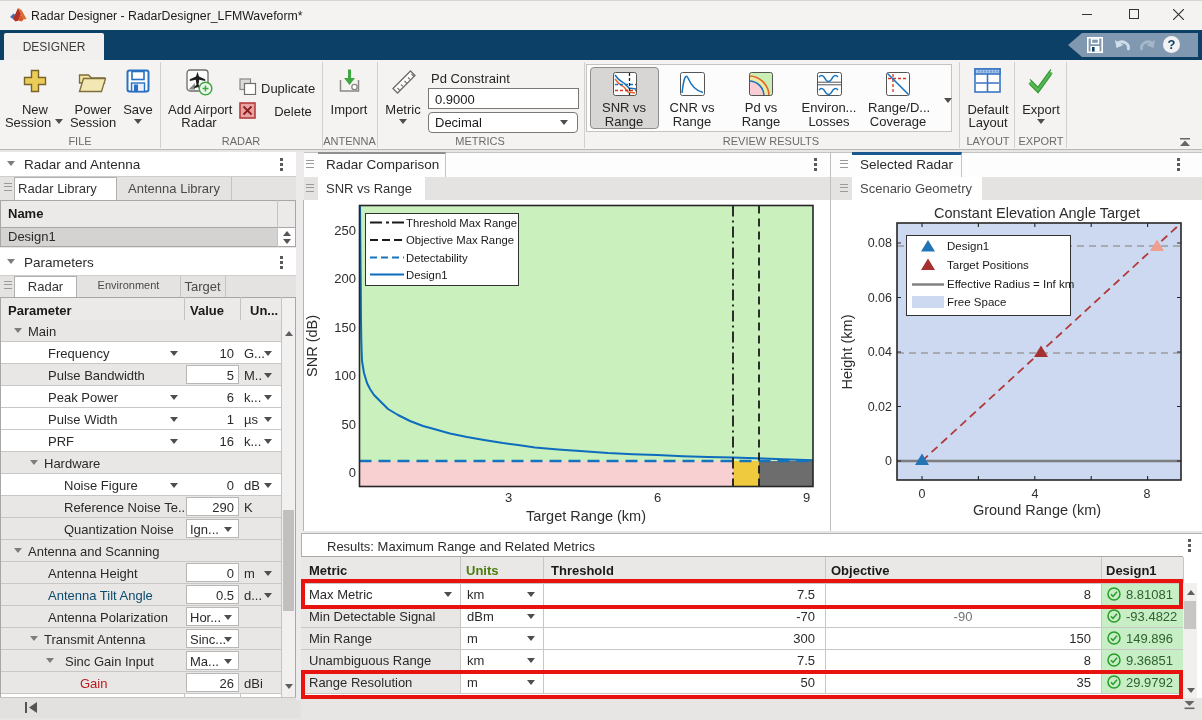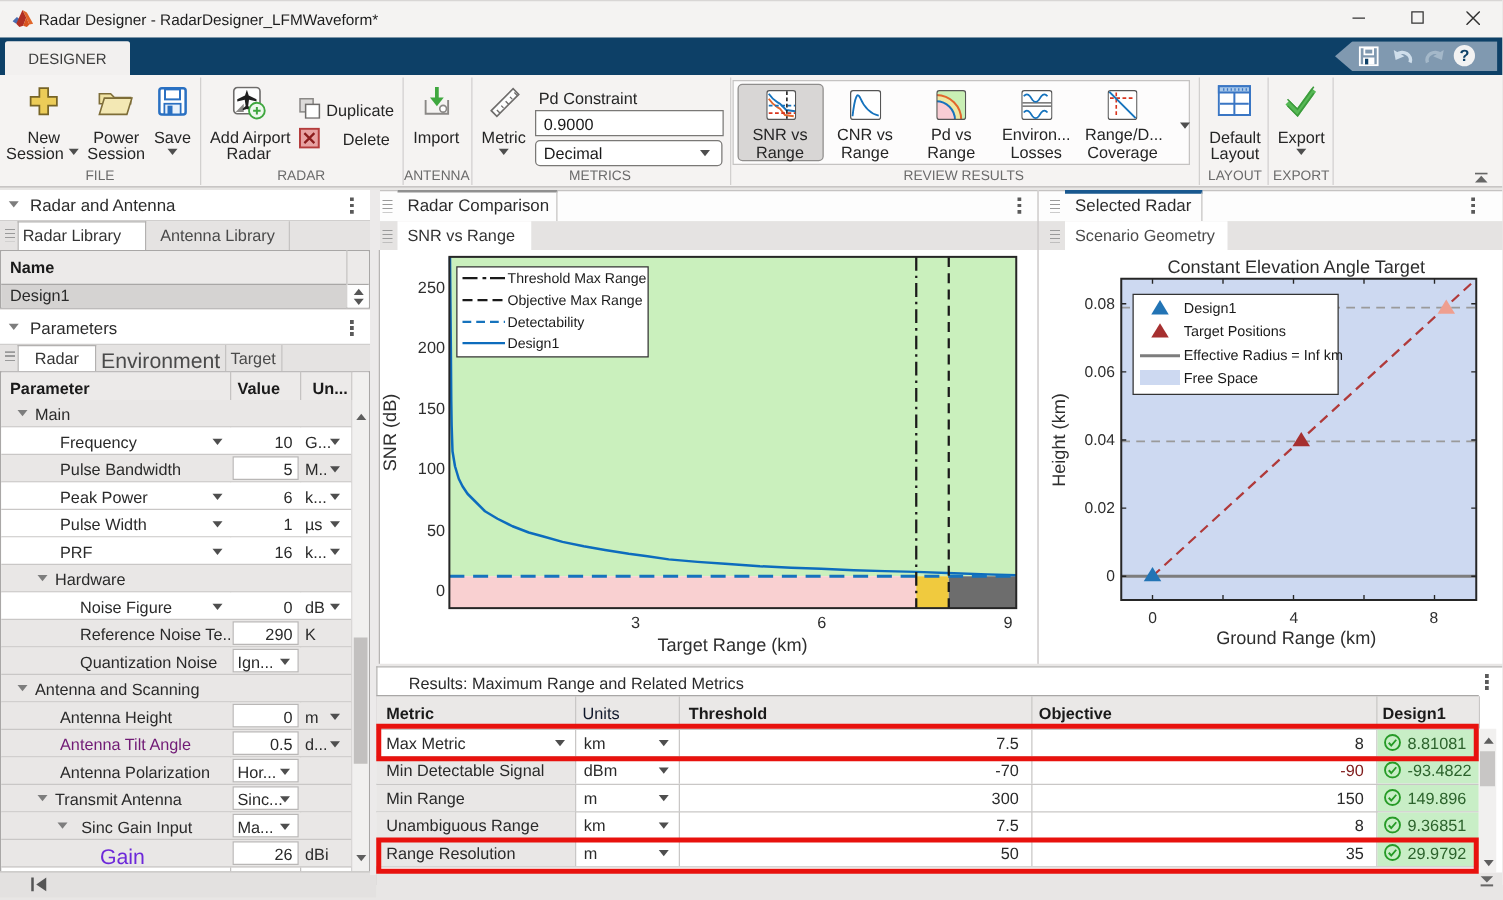--- a/index.html
+++ b/index.html
@@ -231,21 +231,21 @@
 
 <div class="abs" style="left:0;top:248px;width:296px;height:28px;background:#fff;border-bottom:1px solid #d0cecd"></div>
 <div class="car" style="left:7px;top:259px"></div>
 <div class="abs" style="left:24px;top:255px;font-size:13.5px;color:#2b2b2b">Parameters</div>
 <div class="dots3" style="left:280px;top:256px"></div>
 
 <div class="abs" style="left:0;top:276px;width:296px;height:21px;background:#e5e3e2"></div>
 <div class="grip" style="left:4px;top:281px"></div>
 <div class="abs" style="left:14px;top:276px;width:63px;height:21px;background:#fff;border:1px solid #b3b1b0;border-bottom:none"></div>
 <div class="abs" style="left:14px;top:279px;width:63px;text-align:center;font-size:13px;color:#333">Radar</div>
-<div class="abs" style="left:77px;top:279px;width:103px;text-align:center;font-size:17px;color:#4a4a4a">Environment</div>
+<div class="abs" style="left:77px;top:279px;width:103px;text-align:center;font-size:11px;color:#4a4a4a">Environment</div>
 <div class="abs" style="left:180px;top:276px;width:1px;height:21px;background:#c5c3c2"></div>
 <div class="abs" style="left:180px;top:279px;width:45px;text-align:center;font-size:13px;color:#4a4a4a">Target</div>
 <div class="abs" style="left:225px;top:276px;width:1px;height:21px;background:#c5c3c2"></div>
 
 <div class="abs" style="left:0;top:297px;width:296px;height:403px;background:#fff;border:1px solid #a9a7a6;border-bottom:none"></div>
 <div class="abs" style="left:1px;top:298px;width:294px;height:22px;background:#eceae9"></div>
 <div class="abs" style="left:8px;top:303px;font-size:13px;font-weight:bold;color:#1a1a1a">Parameter</div>
 <div class="abs" style="left:190px;top:303px;font-size:13px;font-weight:bold;color:#1a1a1a">Value</div>
 <div class="abs" style="left:250px;top:303px;font-size:13px;font-weight:bold;color:#1a1a1a">Un...</div>
 <div class="abs" style="left:184px;top:297px;width:1px;height:403px;background:#c5c3c2"></div>
@@ -311,21 +311,21 @@
 <div class="abs" style="left:1px;top:540px;width:280px;height:22px;background:#e9e7e6;border-bottom:1px solid #c9c7c6"></div>
 <div class="car" style="left:14px;top:548px"></div>
 <div class="abs" style="left:28px;top:544px;font-size:13px;color:#2a2a2a;white-space:nowrap">Antenna and Scanning</div>
 <div class="abs" style="left:1px;top:562px;width:280px;height:22px;background:#e9e7e6;border-bottom:1px solid #c9c7c6"></div>
 <div class="abs" style="left:48px;top:566px;font-size:13px;color:#2a2a2a;white-space:nowrap">Antenna Height</div>
 <div class="abs" style="left:186px;top:563px;width:53px;height:19px;background:#fff;border:1px solid #b9b7b6"></div>
 <div class="abs" style="left:188px;top:566px;width:46px;text-align:right;font-size:13px;color:#2a2a2a">0</div>
 <div class="abs" style="left:244px;top:566px;font-size:13px;color:#2a2a2a">m</div>
 <div class="dar" style="left:264px;top:571px"></div>
 <div class="abs" style="left:1px;top:584px;width:280px;height:22px;background:#e9e7e6;border-bottom:1px solid #c9c7c6"></div>
-<div class="abs" style="left:48px;top:588px;font-size:13px;color:#701a75;white-space:nowrap">Antenna Tilt Angle</div>
+<div class="abs" style="left:48px;top:588px;font-size:13px;color:#0c4a6e;white-space:nowrap">Antenna Tilt Angle</div>
 <div class="abs" style="left:186px;top:585px;width:53px;height:19px;background:#fff;border:1px solid #b9b7b6"></div>
 <div class="abs" style="left:188px;top:588px;width:46px;text-align:right;font-size:13px;color:#2a2a2a">0.5</div>
 <div class="abs" style="left:244px;top:588px;font-size:13px;color:#2a2a2a">d...</div>
 <div class="dar" style="left:264px;top:593px"></div>
 <div class="abs" style="left:1px;top:606px;width:280px;height:22px;background:#e9e7e6;border-bottom:1px solid #c9c7c6"></div>
 <div class="abs" style="left:48px;top:610px;font-size:13px;color:#2a2a2a;white-space:nowrap">Antenna Polarization</div>
 <div class="abs" style="left:186px;top:607px;width:53px;height:19px;background:#fff;border:1px solid #b9b7b6"></div>
 <div class="abs" style="left:190px;top:610px;font-size:13px;color:#2a2a2a">Hor...</div>
 <div class="dar" style="left:224px;top:615px"></div>
 <div class="abs" style="left:1px;top:628px;width:280px;height:22px;background:#e9e7e6;border-bottom:1px solid #c9c7c6"></div>
@@ -334,21 +334,21 @@
 <div class="abs" style="left:186px;top:629px;width:53px;height:19px;background:#fff;border:1px solid #b9b7b6"></div>
 <div class="abs" style="left:190px;top:632px;font-size:13px;color:#2a2a2a">Sinc...</div>
 <div class="dar" style="left:224px;top:637px"></div>
 <div class="abs" style="left:1px;top:650px;width:280px;height:22px;background:#e9e7e6;border-bottom:1px solid #c9c7c6"></div>
 <div class="car" style="left:46px;top:658px"></div>
 <div class="abs" style="left:65px;top:654px;font-size:13px;color:#2a2a2a;white-space:nowrap">Sinc Gain Input</div>
 <div class="abs" style="left:186px;top:651px;width:53px;height:19px;background:#fff;border:1px solid #b9b7b6"></div>
 <div class="abs" style="left:190px;top:654px;font-size:13px;color:#2a2a2a">Ma...</div>
 <div class="dar" style="left:224px;top:659px"></div>
 <div class="abs" style="left:1px;top:672px;width:280px;height:22px;background:#e9e7e6;border-bottom:1px solid #c9c7c6"></div>
-<div class="abs" style="left:80px;top:676px;font-size:17px;color:#6d28d9;white-space:nowrap">Gain</div>
+<div class="abs" style="left:80px;top:676px;font-size:13px;color:#b91c1c;white-space:nowrap">Gain</div>
 <div class="abs" style="left:186px;top:673px;width:53px;height:19px;background:#fff;border:1px solid #b9b7b6"></div>
 <div class="abs" style="left:188px;top:676px;width:46px;text-align:right;font-size:13px;color:#2a2a2a">26</div>
 <div class="abs" style="left:244px;top:676px;font-size:13px;color:#2a2a2a">dBi</div>
 
 <div class="abs" style="left:282px;top:298px;width:13px;height:402px;background:#f1f0ef"></div>
 <div class="abs" style="left:285px;top:331px;width:0;height:0;border-left:4px solid transparent;border-right:4px solid transparent;border-bottom:5px solid #5e5e5e"></div>
 <div class="abs" style="left:283px;top:510px;width:11px;height:101px;background:#c2c0bf"></div>
 <div class="abs" style="left:285px;top:684px;width:0;height:0;border-left:4px solid transparent;border-right:4px solid transparent;border-top:5px solid #5e5e5e"></div>
 
 <div class="abs" style="left:0;top:697px;width:301px;height:21px;background:#e3e1e0;border-top:1px solid #c5c3c2"></div>
@@ -459,21 +459,21 @@
 <div class="abs" style="left:301px;top:533px;width:901px;height:175px;background:#fff;border-left:1px solid #b3b1b0;border-top:1px solid #b3b1b0"></div>
 <div class="abs" style="left:327px;top:539px;font-size:13px;color:#2b2b2b">Results: Maximum Range and Related Metrics</div>
 <div class="dots3" style="left:1188px;top:539px"></div>
 <div class="abs" style="left:301px;top:556px;width:882px;height:27px;background:#eae8e7;border-top:1px solid #a9a7a6"></div>
 <div class="abs" style="left:460px;top:557px;width:1px;height:26px;background:#c9c7c6"></div>
 <div class="abs" style="left:543px;top:557px;width:1px;height:26px;background:#c9c7c6"></div>
 <div class="abs" style="left:825px;top:557px;width:1px;height:26px;background:#c9c7c6"></div>
 <div class="abs" style="left:1101px;top:557px;width:1px;height:26px;background:#c9c7c6"></div>
 <div class="abs" style="left:1183px;top:557px;width:1px;height:26px;background:#c9c7c6"></div>
 <div class="abs" style="left:309px;top:563px;font-size:13px;font-weight:bold;color:#1a1a1a">Metric</div>
-<div class="abs" style="left:466px;top:563px;font-size:13px;font-weight:normal;color:#0f172a">Units</div>
+<div class="abs" style="left:466px;top:563px;font-size:13px;font-weight:bold;color:#4d7c0f">Units</div>
 <div class="abs" style="left:551px;top:563px;font-size:13px;font-weight:bold;color:#1a1a1a">Threshold</div>
 <div class="abs" style="left:831px;top:563px;font-size:13px;font-weight:bold;color:#1a1a1a">Objective</div>
 <div class="abs" style="left:1106px;top:563px;font-size:13px;font-weight:bold;color:#1a1a1a">Design1</div>
 <div class="abs" style="left:301px;top:583px;width:882px;height:22px;background:#ffffff;border-top:1px solid #c9c7c6"></div>
 <div class="abs" style="left:460px;top:583px;width:1px;height:22px;background:#c9c7c6"></div>
 <div class="abs" style="left:543px;top:583px;width:1px;height:22px;background:#c9c7c6"></div>
 <div class="abs" style="left:825px;top:583px;width:1px;height:22px;background:#c9c7c6"></div>
 <div class="abs" style="left:1101px;top:583px;width:1px;height:22px;background:#c9c7c6"></div>
 <div class="abs" style="left:309px;top:587px;font-size:13px;color:#2a2a2a">Max Metric</div>
 <div class="dar" style="left:444px;top:592px"></div>
@@ -490,21 +490,21 @@
 <div class="abs" style="left:301px;top:605px;width:882px;height:22px;background:#ffffff;border-top:1px solid #c9c7c6"></div>
 <div class="abs" style="left:301px;top:606px;width:159px;height:21px;background:#e9e7e6"></div>
 <div class="abs" style="left:460px;top:605px;width:1px;height:22px;background:#c9c7c6"></div>
 <div class="abs" style="left:543px;top:605px;width:1px;height:22px;background:#c9c7c6"></div>
 <div class="abs" style="left:825px;top:605px;width:1px;height:22px;background:#c9c7c6"></div>
 <div class="abs" style="left:1101px;top:605px;width:1px;height:22px;background:#c9c7c6"></div>
 <div class="abs" style="left:309px;top:609px;font-size:13px;color:#2a2a2a">Min Detectable Signal</div>
 <div class="abs" style="left:467px;top:609px;font-size:13px;color:#2a2a2a">dBm</div>
 <div class="dar" style="left:527px;top:614px"></div>
 <div class="abs" style="left:555px;top:609px;width:260px;text-align:right;font-size:13px;color:#2a2a2a">-70</div>
-<div class="abs" style="left:835px;top:609px;width:256px;text-align:right;font-size:13px;color:#7f1d1d">-90</div>
+<div class="abs" style="left:835px;top:609px;width:256px;text-align:center;font-size:13px;color:#737373">-90</div>
 <div class="abs" style="left:1102px;top:606px;width:81px;height:21px;background:#c8eec6"></div>
 <svg class="abs" style="left:1107px;top:609px" width="14" height="14" viewBox="0 0 14 14">
     <circle cx="7" cy="7" r="6" fill="none" stroke="#279b27" stroke-width="1.5"></circle>
     <path d="M4,7.2 l2,2.2 l4,-4.6" fill="none" stroke="#279b27" stroke-width="1.5"></path>
   </svg>
 <div class="abs" style="left:1126px;top:609px;font-size:13px;color:#2c632c">-93.4822</div>
 <div class="abs" style="left:301px;top:627px;width:882px;height:22px;background:#ffffff;border-top:1px solid #c9c7c6"></div>
 <div class="abs" style="left:301px;top:628px;width:159px;height:21px;background:#e9e7e6"></div>
 <div class="abs" style="left:460px;top:627px;width:1px;height:22px;background:#c9c7c6"></div>
 <div class="abs" style="left:543px;top:627px;width:1px;height:22px;background:#c9c7c6"></div>

